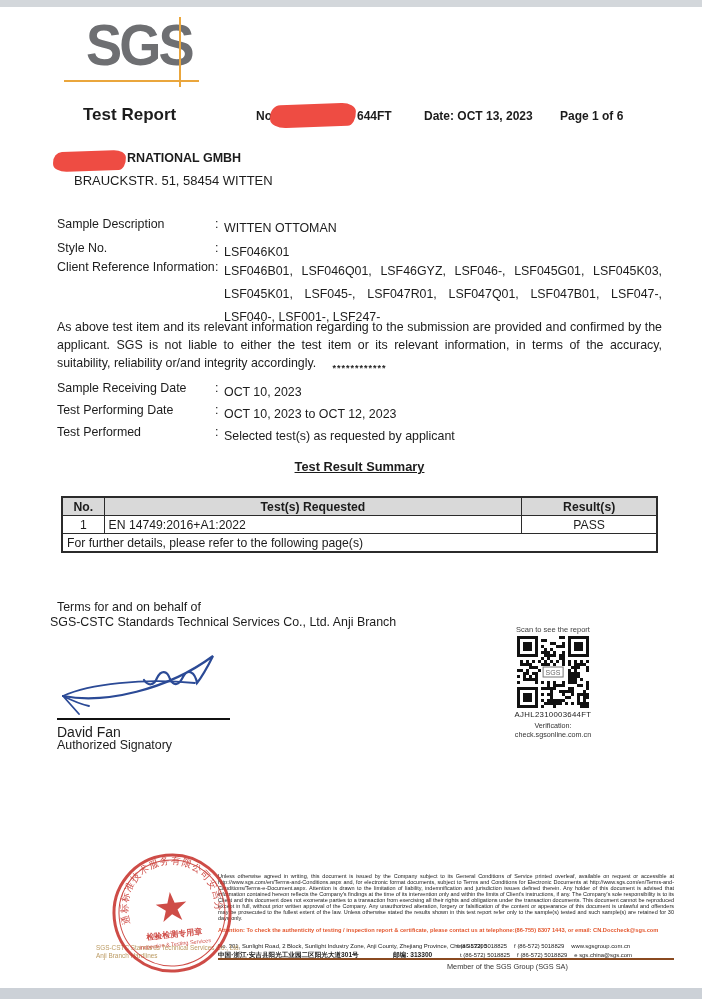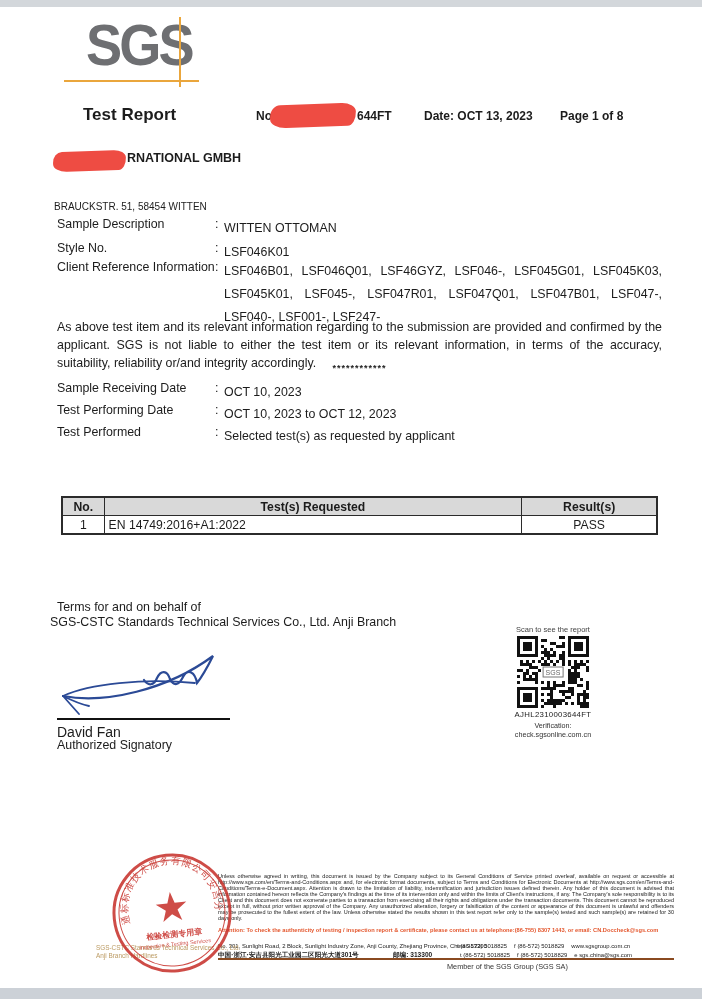--- a/index.html
+++ b/index.html
@@ -14,21 +14,21 @@
   .logo-vline{position:absolute;left:179px;top:17px;width:2px;height:70px;background:#eaa63c;}
 
   
   .rpt-title{position:absolute;left:83px;top:105px;font-size:17px;font-weight:bold;}
   .hdr-item{position:absolute;top:109px;font-size:12px;font-weight:bold;white-space:nowrap;}
   .redact{position:absolute;background:#ee4c43;border-radius:12px 16px 10px 18px/14px 10px 16px 10px;
           transform:rotate(-2deg);}
 
   
   .client-name{position:absolute;left:57px;top:151px;font-size:12.5px;font-weight:bold;white-space:nowrap;}
-  .client-addr{position:absolute;left:54px;top:173px;font-size:10px;margin-top:28px;}
+  .client-addr{position:absolute;left:74px;top:173px;font-size:13px;}
 
   
   .kv{position:absolute;left:57px;width:605px;font-size:12.4px;}
   .kv .lbl{position:absolute;left:0;top:0;white-space:nowrap;}
   .kv .colon{position:absolute;left:158px;top:0;}
   .kv .val{position:absolute;left:167px;top:0;width:438px;text-align:justify;line-height:23px;}
 
   .disclaimer{position:absolute;left:57px;top:318px;width:605px;font-size:12.4px;line-height:18px;text-align:justify;}
   .stars{position:absolute;left:57px;top:363px;width:605px;text-align:center;font-size:9px;font-weight:bold;letter-spacing:1px;}
 
@@ -85,21 +85,21 @@
   <div class="logo-hline"></div>
   <div class="logo-vline"></div>
 
   <div class="rpt-title">Test Report</div>
   <div class="hdr-item" style="left:256px;">
     <span>No.: A</span>
   </div>
   <div class="redact" style="left:270px;top:104px;width:86px;height:23px;"></div>
   <div class="hdr-item" style="left:357px;">644FT</div>
   <div class="hdr-item" style="left:424px;">Date: OCT 13, 2023</div>
-  <div class="hdr-item" style="left:560px;">Page 1 of 8</div>
+  <div class="hdr-item" style="left:560px;">Page 1 of 6</div>
 
   <div class="redact" style="left:53px;top:151px;width:73px;height:20px;"></div>
   <div class="client-name" style="left:127px;">RNATIONAL GMBH</div>
   <div class="client-addr">BRAUCKSTR. 51, 58454 WITTEN</div>
 
   <div class="kv" style="top:217px;">
     <span class="lbl">Sample Description</span>
     <span class="colon">:</span>
     <span class="val">WITTEN OTTOMAN</span>
   </div>
@@ -126,32 +126,36 @@
     <span class="lbl">Test Performing Date</span>
     <span class="colon">:</span>
     <span class="val">OCT 10, 2023 to OCT 12, 2023</span>
   </div>
   <div class="kv" style="top:425px;">
     <span class="lbl">Test Performed</span>
     <span class="colon">:</span>
     <span class="val">Selected test(s) as requested by applicant</span>
   </div>
 
+  <div class="summary-title">Test Result Summary</div>
 
   <table class="result">
     <tbody>
         <tr>
       <th style="width:33px;">No.</th>
       <th style="width:418px;">Test(s) Requested</th>
       <th style="width:128px;">Result(s)</th>
     </tr>
     <tr>
       <td class="cell-center">1</td>
       <td>EN 14749:2016+A1:2022</td>
       <td class="cell-center">PASS</td>
+    </tr>
+    <tr>
+      <td colspan="3">For further details, please refer to the following page(s)</td>
     </tr>
   </tbody>
     </table>
 
   <div class="signed-1">Terms for and on behalf of</div>
   <div class="signed-2">SGS-CSTC Standards Technical Services Co., Ltd. Anji Branch</div>
   <svg class="sig-svg" width="180" height="95" viewBox="0 0 180 95">
     <path d="M8,64 C50,72 112,58 158,24 C152,36 146,46 142,51 C140,40 133,36 128,45 C124,53 119,55 115,47 C112,38 106,38 102,46 C99,54 93,54 89,48" fill="none" stroke="#2b4a96" stroke-width="2.2" stroke-linecap="round"></path>
     <path d="M8,64 C34,52 88,46 140,51" fill="none" stroke="#2b4a96" stroke-width="1.8" stroke-linecap="round"></path>
     <path d="M8,64 L24,82 M8,64 C16,68 24,72 34,74" fill="none" stroke="#2b4a96" stroke-width="1.8" stroke-linecap="round"></path>

